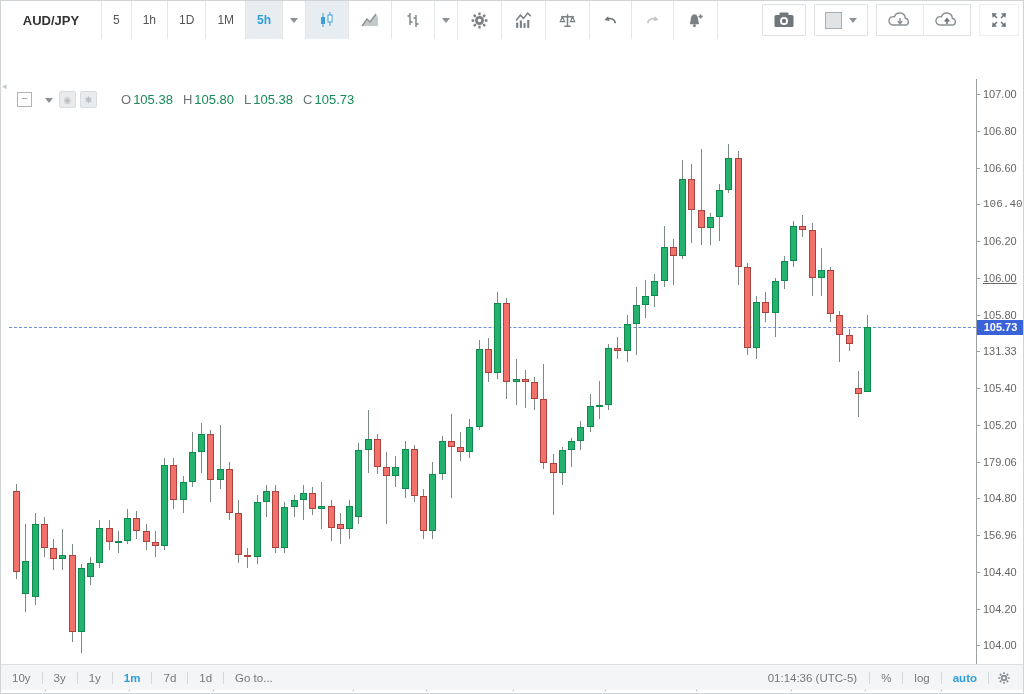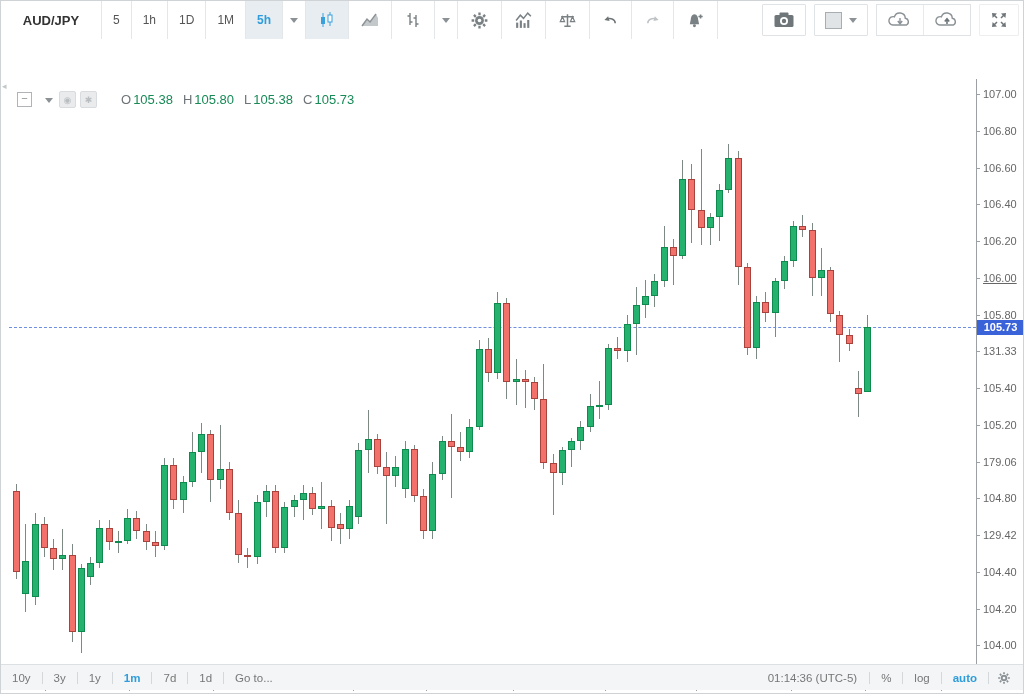--- a/index.html
+++ b/index.html
@@ -407,39 +407,39 @@
       </div>
     <div id="yaxis-line"></div>
     <div id="xaxis-line"></div>
     <div id="axis-labels">
         <div class="ytick" style="top: 49px;">107.00</div>
         <div class="ydash" style="top: 55px;"></div>
         <div class="ytick" style="top: 85.75px;">106.80</div>
         <div class="ydash" style="top: 91.75px;"></div>
         <div class="ytick" style="top: 122.5px;">106.60</div>
         <div class="ydash" style="top: 128.5px;"></div>
-        <div class="ytick" style="top: 159.25px;">106.40</div>
+        <div class="ytick" style="top: 159.25px; font-family: Liberation Mono, monospace;">106.40</div>
         <div class="ydash" style="top: 165.25px;"></div>
         <div class="ytick" style="top: 196px;">106.20</div>
         <div class="ydash" style="top: 202px;"></div>
         <div class="ytick" style="top: 232.75px; text-decoration: underline;">106.00</div>
         <div class="ydash" style="top: 238.75px;"></div>
         <div class="ytick" style="top: 269.5px;">105.80</div>
         <div class="ydash" style="top: 275.5px;"></div>
         <div class="ytick" style="top: 306.25px;">131.33</div>
         <div class="ydash" style="top: 312.25px;"></div>
         <div class="ytick" style="top: 343px;">105.40</div>
         <div class="ydash" style="top: 349px;"></div>
         <div class="ytick" style="top: 379.75px;">105.20</div>
         <div class="ydash" style="top: 385.75px;"></div>
         <div class="ytick" style="top: 416.5px;">179.06</div>
         <div class="ydash" style="top: 422.5px;"></div>
         <div class="ytick" style="top: 453.25px;">104.80</div>
         <div class="ydash" style="top: 459.25px;"></div>
-        <div class="ytick" style="top: 490px;">129.42</div>
+        <div class="ytick" style="top: 490px;">156.96</div>
         <div class="ydash" style="top: 496px;"></div>
         <div class="ytick" style="top: 526.75px;">104.40</div>
         <div class="ydash" style="top: 532.75px;"></div>
         <div class="ytick" style="top: 563.5px;">104.20</div>
         <div class="ydash" style="top: 569.5px;"></div>
         <div class="ytick" style="top: 600.25px;">104.00</div>
         <div class="ydash" style="top: 606.25px;"></div>
         <div class="ytick" style="top: 637px;">103.80</div>
         <div class="ydash" style="top: 643px;"></div>
         <div class="xtick" style="left: 44px;">22</div>

